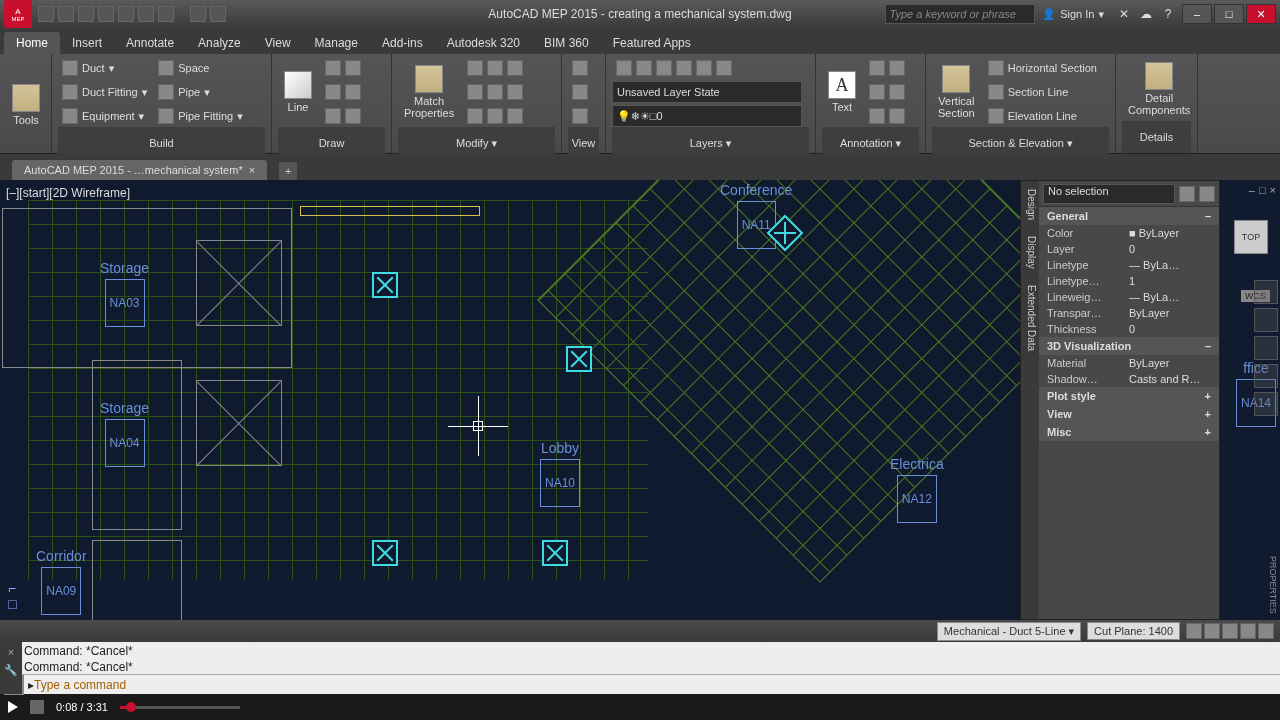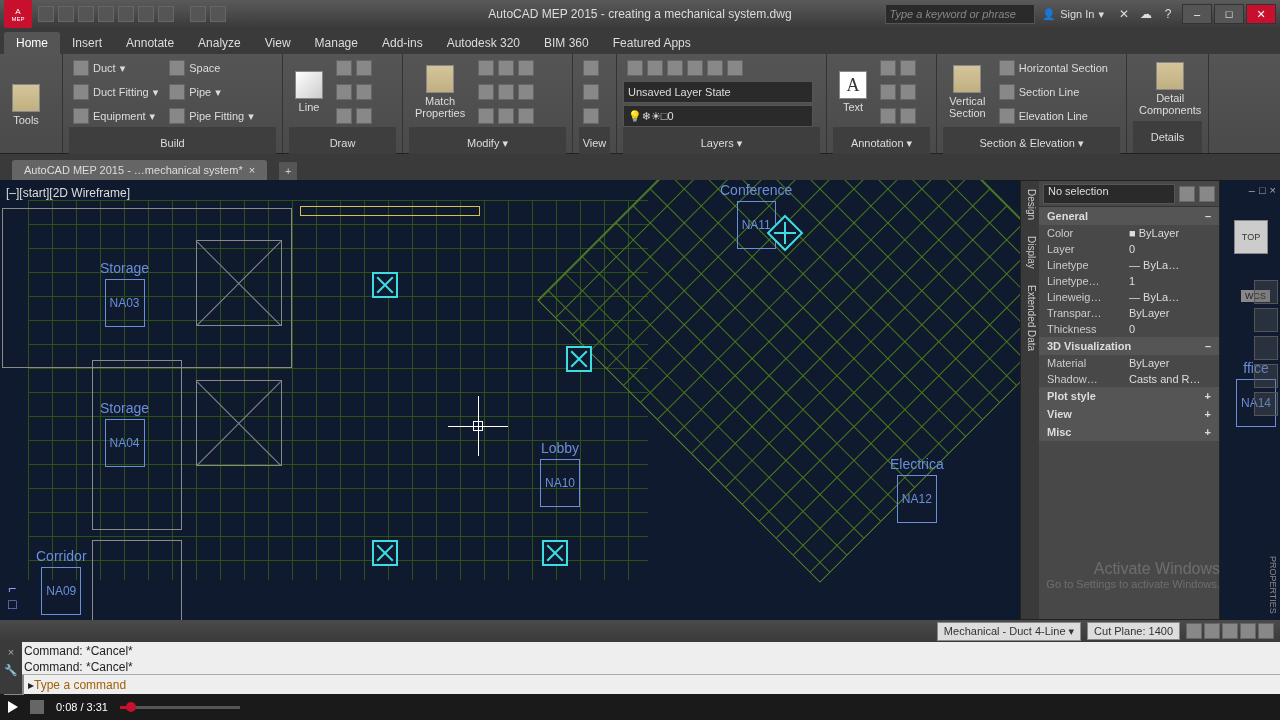--- a/index.html
+++ b/index.html
@@ -128,21 +128,21 @@
     <div class="tab">Analyze</div>
     <div class="tab">View</div>
     <div class="tab">Manage</div>
     <div class="tab">Add-ins</div>
     <div class="tab">Autodesk 320</div>
     <div class="tab">BIM 360</div>
     <div class="tab">Featured Apps</div>
   </div>
 
   <div class="ribbon">
-    <div class="panel" style="width:63px">
+    <div class="panel" style="width:52px">
       <div class="panel-body">
           <div class="vbtn">
             <div class="vbtn-icon"></div>
             <div class="vbtn-label">Tools</div>
           </div>
         </div>
     </div>
     <div class="panel" style="width:220px">
       <div class="panel-body">
         <div class="col3">
@@ -536,29 +536,25 @@
         <div class="toolbar-right">
           <div></div>
           <div></div>
           <div></div>
           <div></div>
           <div></div>
         </div>
         <div style="position:absolute;bottom:6px;right:2px;writing-mode:vertical-rl;font-size:9px;color:#888">PROPERTIES</div>
       </div>
 
-      <div class="watermark">
-        <div>Activate Windows</div>
-        <div style="font-size:11px">Go to Settings to activate Windows.</div>
-      </div>
     </div>
   </div>
 
   <div class="statusbar">
-    <div class="sb-dd"><span>Mechanical - Duct 4-Line</span> ▾</div>
+    <div class="sb-dd"><span>Mechanical - Duct 5-Line</span> ▾</div>
     <div class="sb-dd">Cut Plane: 1400</div>
     <div style="display:flex;gap:2px">
       <div class="ricon"></div>
       <div class="ricon"></div>
       <div class="ricon"></div>
       <div class="ricon"></div>
       <div class="ricon"></div>
     </div>
   </div>
 

